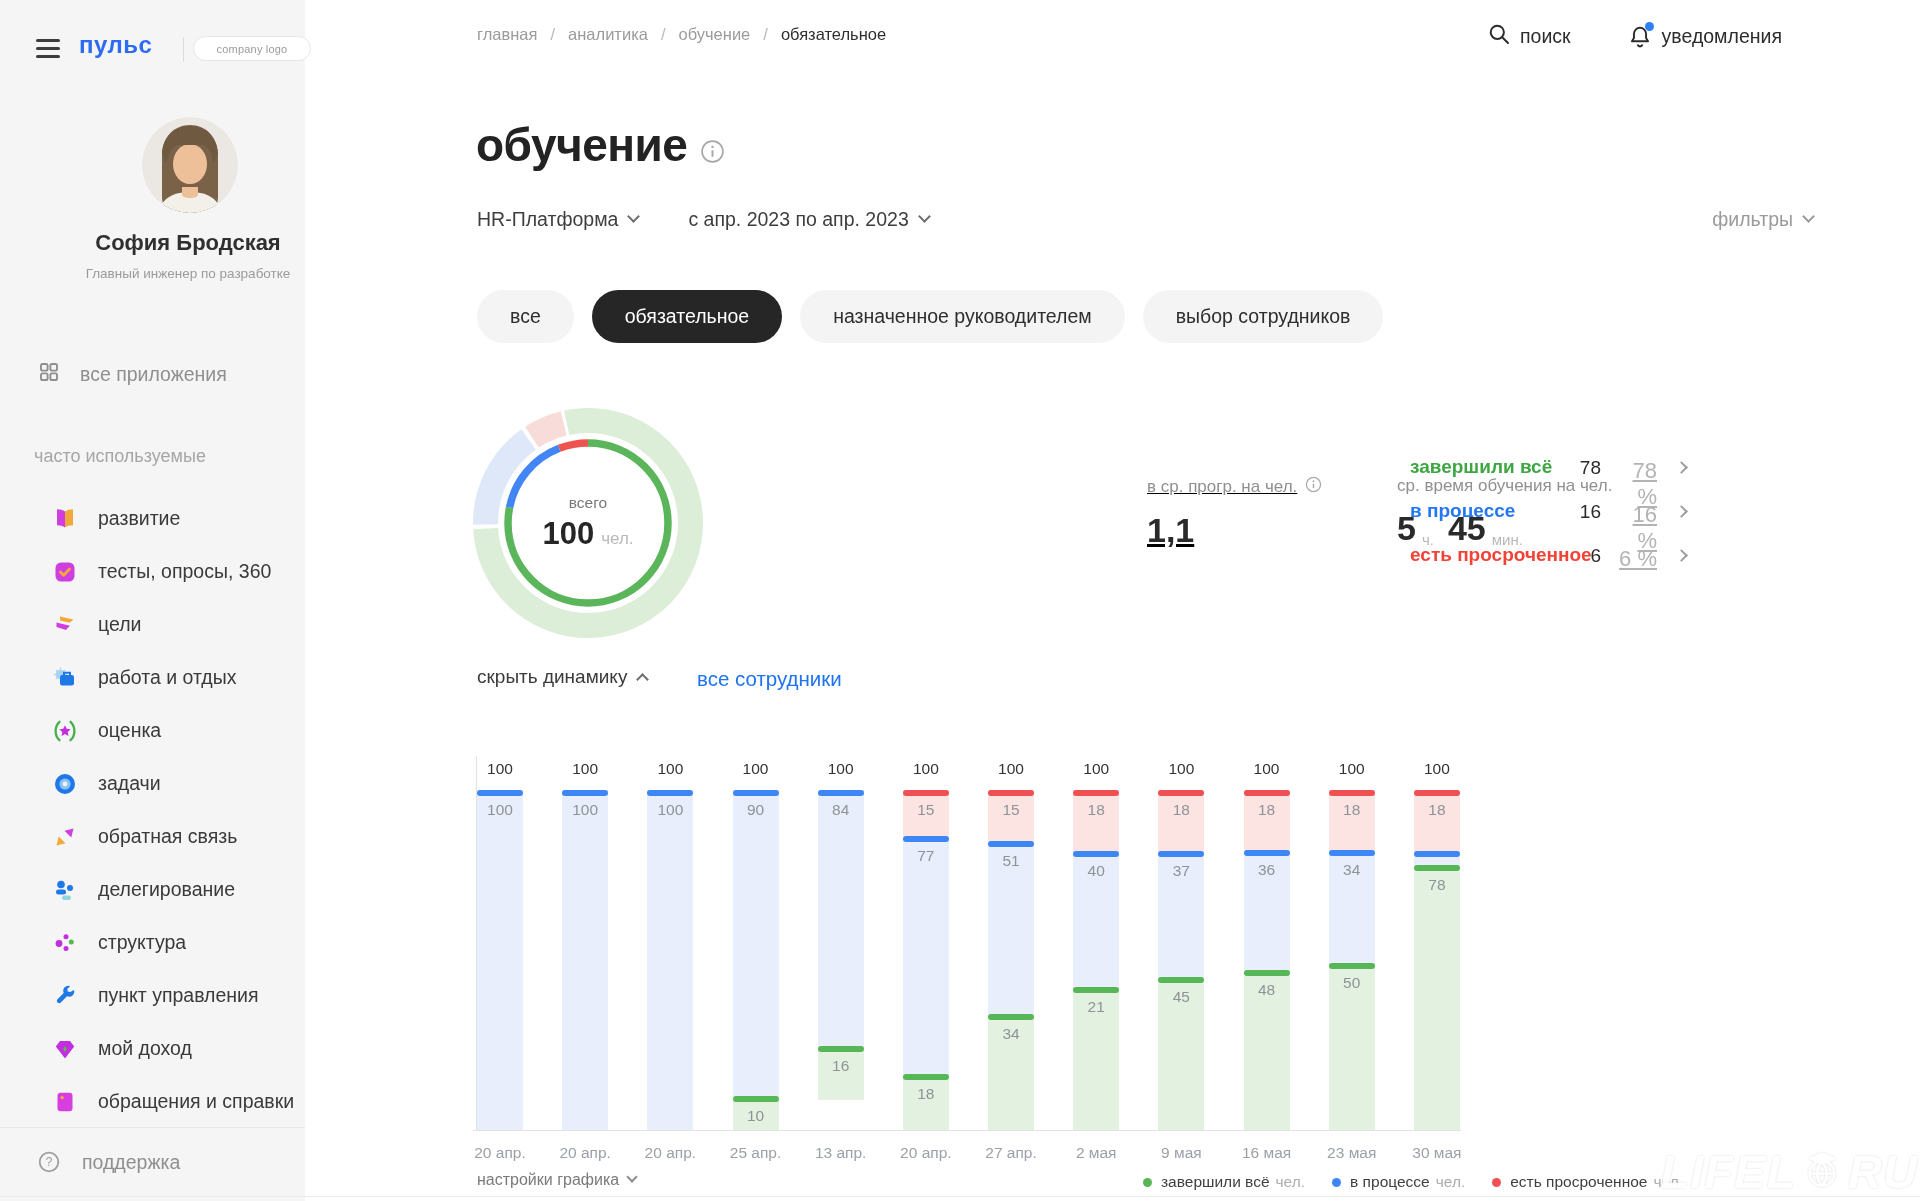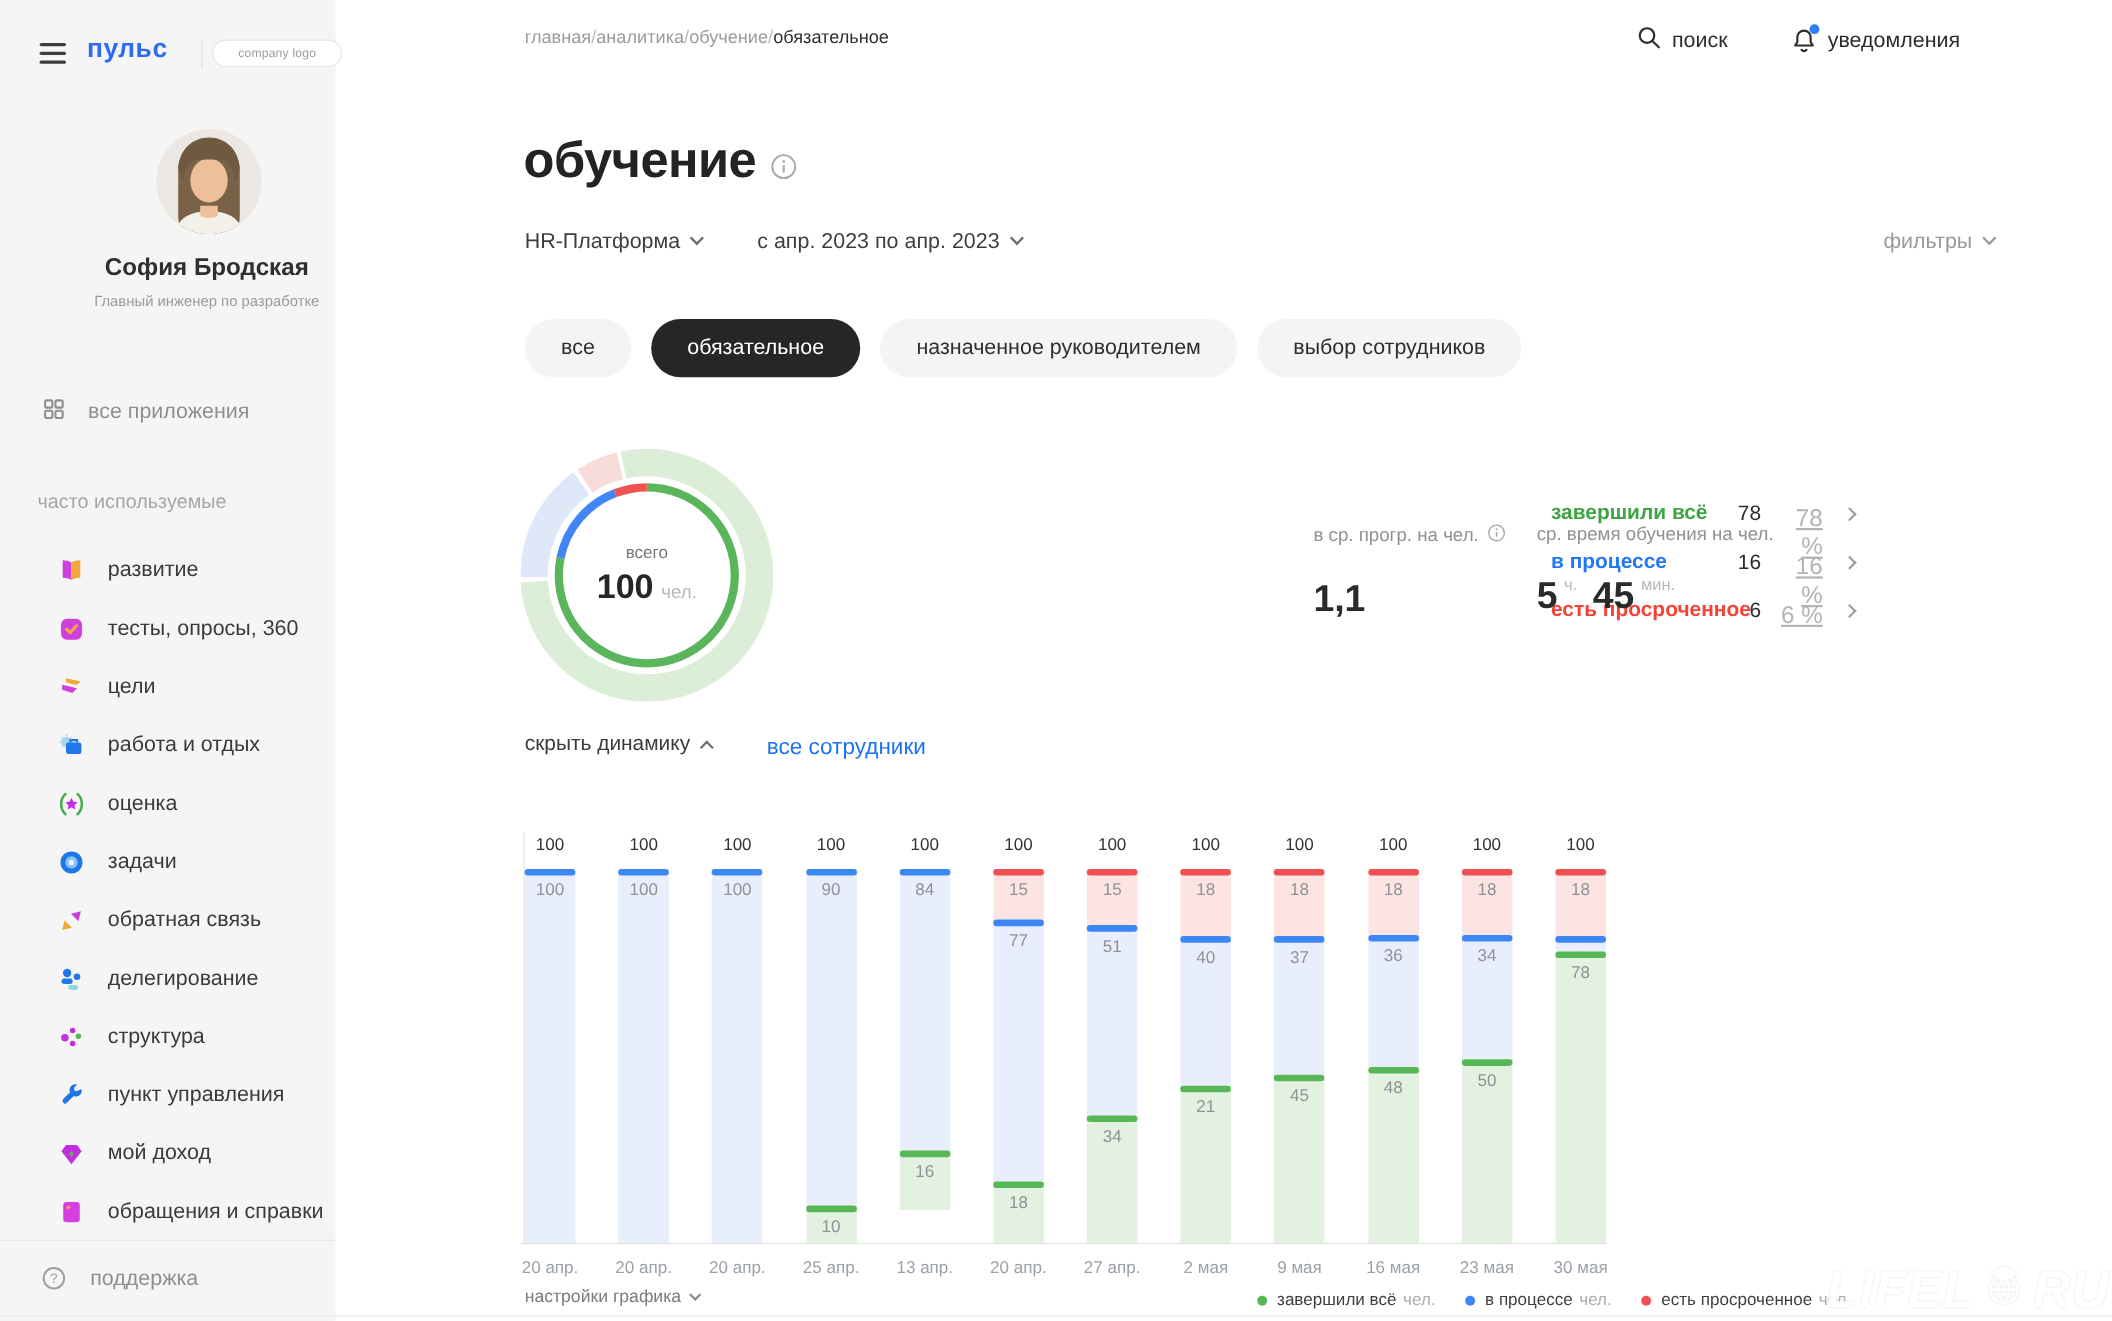--- a/index.html
+++ b/index.html
@@ -23,21 +23,21 @@
   #side-menu { position:absolute; left:16px; top:492px; width:305px; }
   .side-item { height:53px; display:flex; align-items:center; cursor:pointer; }
   .side-item .icon { width:24px; height:24px; margin-left:37px; display:flex; align-items:center; justify-content:center; }
   .side-item .lbl { margin-left:21px; font-size:19.5px; color:#3a3a3a; }
   .side-divider { position:absolute; left:0; top:1127px; width:305px; height:1px; background:#e7e7e7; }
   .support { position:absolute; left:0; top:1140px; width:305px; height:44px; display:flex; align-items:center; cursor:pointer; }
   .support .icon { width:24px; height:24px; margin-left:37px; }
   .support .lbl { margin-left:21px; font-size:19.5px; color:#8f8f8f; }
 
   
-  .breadcrumbs { position:absolute; left:477px; top:25px; display:flex; align-items:center; font-size:16.5px; color:#9b9b9b; }
+  .breadcrumbs { position:absolute; left:477px; top:25px; display:flex; align-items:center; gap:13px; font-size:16.5px; color:#9b9b9b; }
   .breadcrumbs .crumb { cursor:pointer; }
   .breadcrumbs .crumb.last { color:#2f2f2f; }
   .breadcrumbs .sep { color:#b9b9b9; }
   .topbar { position:absolute; left:1487px; top:22px; display:flex; align-items:center; gap:56px; }
   .tb-item { display:flex; align-items:center; gap:9px; font-size:19.5px; color:#2c2c2c; cursor:pointer; }
   .bell-wrap { position:relative; width:26px; height:26px; }
   .bell-dot { position:absolute; right:-1px; top:-2px; width:9px; height:9px; border-radius:50%; background:#2f80f7; }
 
   
   .page-title { position:absolute; left:476px; top:118px; font-size:46px; font-weight:800; color:#232323; letter-spacing:-.5px; }
@@ -62,21 +62,21 @@
   .donut-center .val { font-size:31px; font-weight:800; color:#262626; }
   .donut-center .unit { font-size:17px; color:#b8b8b8; }
   #stats { position:absolute; left:705px; top:0; }
   .stat-row { position:absolute; width:278px; height:26px; cursor:pointer; }
   .stat-row .s-label { position:absolute; left:0; top:0; font-size:19px; font-weight:600; }
   .stat-row .s-val { position:absolute; left:139px; top:1px; width:52px; text-align:right; font-size:19px; color:#2b2b2b; }
   .stat-row .s-pct { position:absolute; left:198px; top:2px; width:49px; text-align:right; font-size:22px; color:#b3b3b3;text-decoration:underline; }
   .chev-right { position:absolute; right:2px; top:7px; width:9px; height:9px; border-right:2px solid #9e9e9e; border-bottom:2px solid #9e9e9e; transform:rotate(-45deg); }
   .avg-block { position:absolute; top:476px; }
   .avg-label { display:flex; align-items:center; gap:8px; font-size:17px; color:#909090; }
-  .avg-value { margin-top:27px; display:flex; align-items:flex-start; gap:6px; }
+  .avg-value { margin-top:13px; display:flex; align-items:flex-end; gap:6px; }
   .avg-value .big { font-size:34px; font-weight:800; color:#2a2a2a; }
   .avg-value .small { font-size:15px; color:#b8b8b8; }
 
   
   .dyn-toggle { position:absolute; left:477px; top:666px; display:flex; align-items:center; font-size:19px; color:#3b3b3b; cursor:pointer; }
   .all-emp { position:absolute; left:697px; top:667px; font-size:20.5px; color:#1e73f2; cursor:pointer; }
 
   
   .chart { position:absolute; left:477px; top:756px; width:983px; height:410px; }
   .vline { position:absolute; left:-1px; top:0; width:1px; height:374px; background:#e2e2e2; }
@@ -380,21 +380,21 @@
         <span class="chev-right"></span>
       </div>
       <div class="stat-row" style="left: 705px; top: 544px; position: absolute;">
         <span class="s-label" style="color: rgb(244, 66, 54);">есть просроченное</span>
         <span class="s-val">6</span>
         <span class="s-pct">6 %</span>
         <span class="chev-right"></span>
       </div>
     </div>
 
-  <div class="avg-block" style="left:1194px;">
+  <div class="avg-block" style="left:1147px;text-decoration:underline;">
     <div class="avg-label">
       <span>в ср. прогр. на чел.</span>
       <span>
         <svg width="17" height="17" viewBox="0 0 24 24">
             <circle cx="12" cy="12" r="10" fill="none" stroke="#a8a8a8" stroke-width="1.8"></circle>
             <path d="M12 10.8V17" stroke="#a8a8a8" stroke-width="2"></path>
             <circle cx="12" cy="7.4" r="1.3" fill="#a8a8a8"></circle>
           </svg>
       </span>
     </div>

